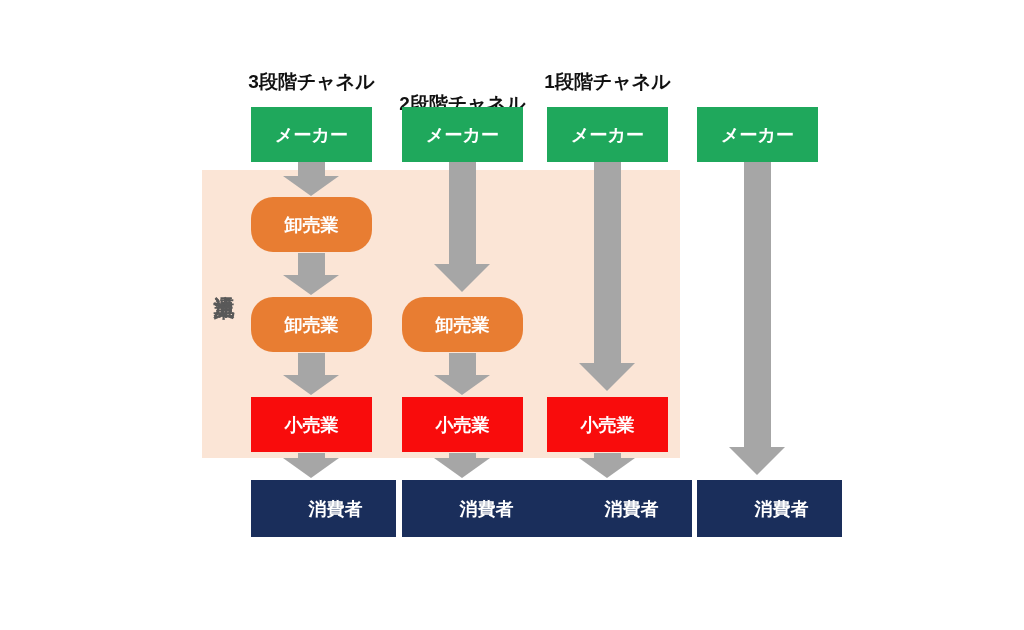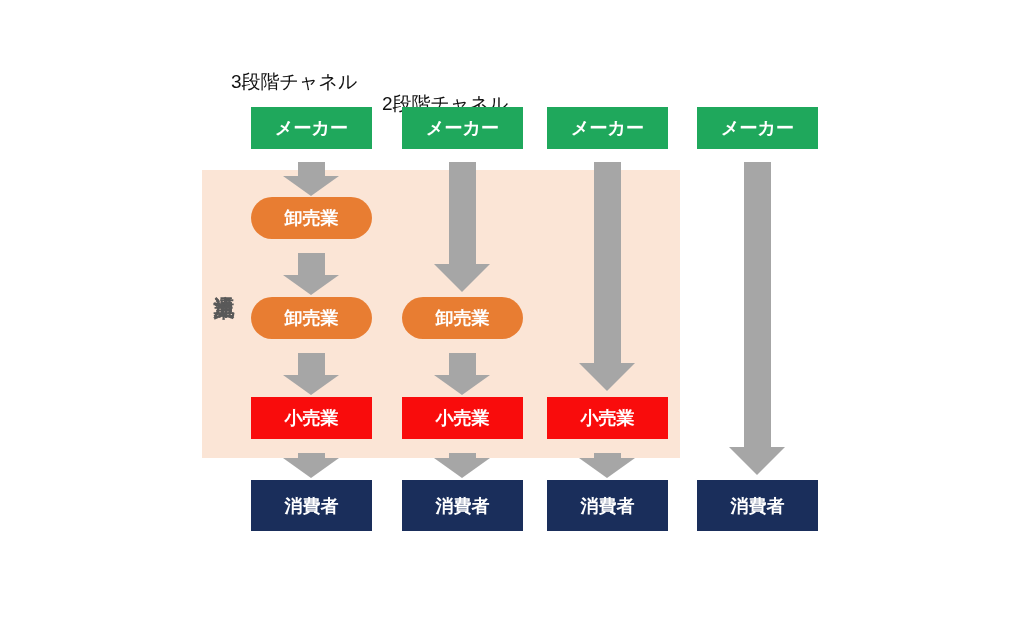--- a/index.html
+++ b/index.html
@@ -12,32 +12,32 @@
     background:var(--distribution-bg,#FBE5D6);
   }
   .dist-label{
     position:absolute;left:210px;top:278px;width:28px;height:80px;
     writing-mode:vertical-rl;text-orientation:upright;
     font-size:21px;font-weight:bold;color:var(--label-text,#595959);
     letter-spacing:2px;line-height:28px;
   }
   .col-header{
     position:absolute;top:68px;width:161px;height:28px;line-height:28px;
-    font-size:19px;font-weight:normal;color:var(--header-text,#111);
+    text-align:center;font-size:19px;font-weight:bold;color:var(--header-text,#111);
     white-space:nowrap;
   }
   .box{
-    position:absolute;width:121px;height:42px;
+    position:absolute;width:121px;height:55px;
     display:flex;align-items:center;justify-content:center;
     color:var(--box-text,#fff);font-size:18px;font-weight:bold;white-space:nowrap;
   }
   .box.maker{background:var(--maker,#1FA85C);}
   .box.wholesale{background:var(--wholesale,#E87D32);border-radius:22px;}
   .box.retail{background:var(--retail,#F90C0C);text-align:center;}
-  .box.consumer{background:var(--consumer,#1A2E5B);height:51px;}
+  .box.consumer{background:var(--consumer,#1A2E5B);height:57px;padding-left:24px;}
   .arrow{
     position:absolute;width:56px;
     display:flex;flex-direction:column;align-items:center;
   }
   .arrow .shaft{width:27px;flex:1 1 auto;background:var(--arrow,#A6A6A6);}
   .arrow .head{
     width:0;height:0;flex:0 0 auto;
     border-left:28px solid transparent;border-right:28px solid transparent;
     border-top:20px solid var(--arrow,#A6A6A6);
   }
@@ -46,20 +46,21 @@
 </head>
 <body>
 
 <div class="canvas">
 
   <div class="dist-bg"></div>
   <div class="dist-label">流通業</div>
 
   <div class="col-header" style="left:231px;">3段階チャネル</div>
   <div class="col-header" style="left:382px;margin-top:22px;">2段階チャネル</div>
+  <div class="col-header" style="left:527px;">1段階チャネル</div>
 
   <div class="box maker" style="left:251px;top:107px;">メーカー</div>
   <div class="arrow" style="left:283px;top:162px;height:34px;">
       <div class="shaft"></div>
       <div class="head"></div>
     </div>
   <div class="box wholesale" style="left:251px;top:197px;">卸売業</div>
   <div class="arrow" style="left:283px;top:253px;height:42px;">
       <div class="shaft"></div>
       <div class="head"></div>

